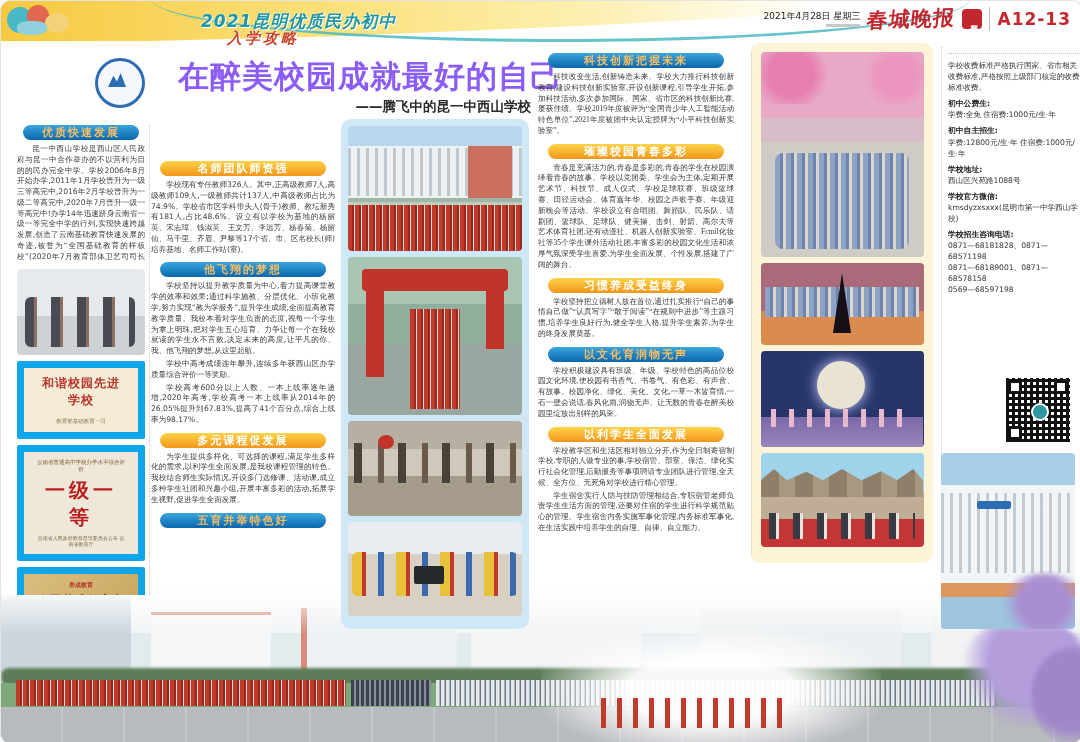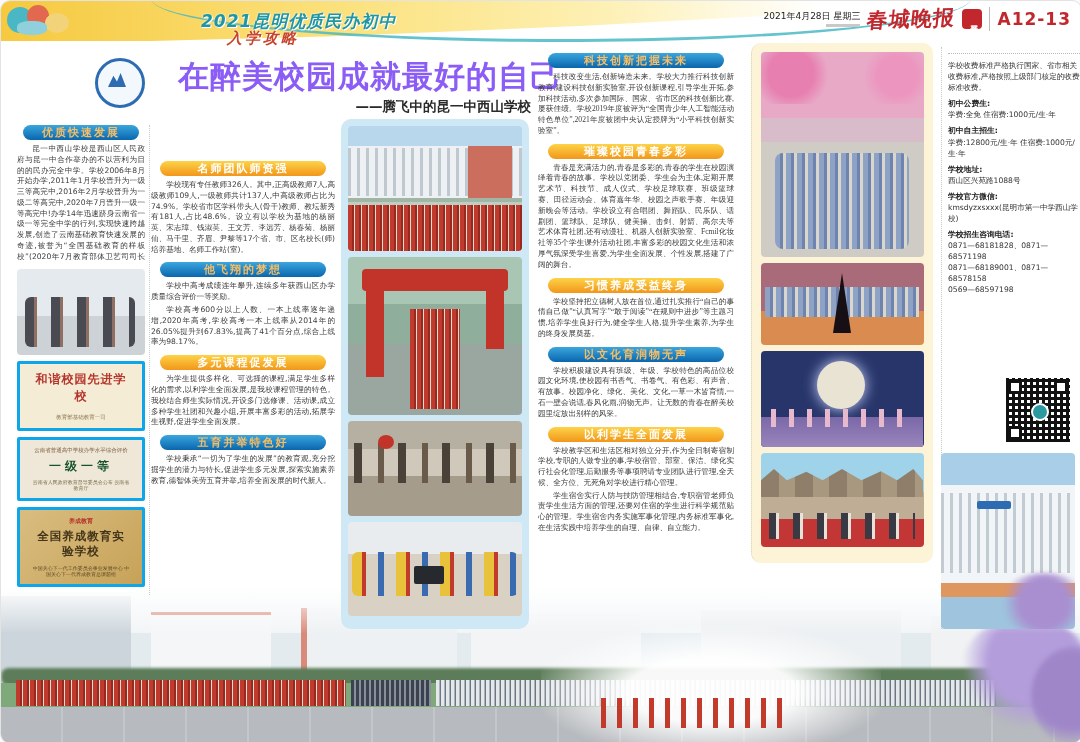--- a/index.html
+++ b/index.html
@@ -49,27 +49,27 @@
   .pill.orange{background:linear-gradient(180deg,#fdd348,#f2961a);color:#fff;}
   .para{margin:0 0 2px;text-indent:2em;font-size:7.6px;line-height:1.42;color:#3b3b3b;
         text-align:justify;}
   .sec{margin-bottom:7px;}
   #col1{left:16px;top:124px;width:128px;height:470px;border-right:1px dotted #c8c8c8;padding-right:4px;}
   #col2{left:150px;top:120px;width:184px;height:505px;margin-top:40px;}
   #col3{left:537px;top:52px;width:196px;height:560px;font-family:Liberation Serif, serif;}
   #col4{left:940px;top:46px;width:132px;height:582px;border-left:1px dotted #c8c8c8;padding-left:6px;}
 
   
-  .plaque{border:3px solid #0ea5e9;text-align:center;margin-top:6px;padding:7px 12px;border-radius:2px;}
+  .plaque{border:7px solid #0ea5e9;text-align:center;margin-top:6px;padding:7px 12px;border-radius:2px;}
   .pl-1{background:#f4ecd4;}
   .pl-1 .t{font-family:"DejaVu Serif",serif;font-size:12px;color:#b5342c;font-weight:bold;letter-spacing:1px;}
   .pl-1 .o{font-size:5.5px;color:#8c7a55;margin-top:9px;}
   .pl-2{background:#efe8d8;}
   .pl-2 .s{font-size:5.5px;color:#7a5c3f;}
-  .pl-2 .g{font-family:"DejaVu Serif",serif;font-size:12px;color:#14532d;font-weight:bold;letter-spacing:4px;margin:4px 0;}
+  .pl-2 .g{font-family:"DejaVu Serif",serif;font-size:20px;color:#b91c1c;font-weight:bold;letter-spacing:4px;margin:4px 0;}
   .pl-2 .o{font-size:5px;color:#7a6a4a;}
   .pl-3{background:linear-gradient(135deg,#d9bd80,#c7a258);border-color:#b headache;}
   .pl-3 .lg{font-size:6px;color:#b5342c;font-weight:bold;}
   .pl-3 .t{font-size:11.5px;color:#43351a;font-weight:bold;letter-spacing:1px;margin-top:3px;}
   .pl-3 .o{font-size:5px;color:#5d4c28;margin-top:6px;}
 
   
   .panel{position:absolute;border-radius:10px;}
   #bluepanel{left:340px;top:118px;width:188px;height:510px;background:#cfe8f6;padding:7px;box-sizing:border-box;}
   #creampanel{left:750px;top:42px;width:182px;height:520px;background:#fdf3d6;padding:9px;box-sizing:border-box;
@@ -208,30 +208,30 @@
     </div>
   </div>
 
   <div class="art-col z2" id="col2">
     <div class="sec">
       <div class="pill orange">名师团队师资强</div>
       <p class="para">学校现有专任教师326人。其中,正高级教师7人,高级教师109人,一级教师共计137人,中高级教师占比为74.9%。学校省市区学科带头人(骨干)教师、教坛新秀有181人,占比48.6%。设立有以学校为基地的杨丽英、宋志璋、钱淑英、王文芳、李远芳、杨春菊、杨丽仙、马千里、齐眉、尹黎等17个省、市、区名校长(师)培养基地、名师工作站(室)。</p>
     </div>
     <div class="sec">
       <div class="pill blue">他飞翔的梦想</div>
+      <p class="para">学校坚持以提升教学质量为中心,着力提高课堂教学的效率和效果;通过科学施教、分层优化、小班化教学,努力实现“教为学服务”,提升学生成绩,全面提高教育教学质量。我校本着对学生负责的态度,视每一个学生为掌上明珠,把对学生五心培育、力争让每一个在我校就读的学生永不言败,决定未来的高度,让平凡的你、我、他飞翔的梦想,从这里起航。</p>
       <p class="para">学校中高考成绩连年攀升,连续多年获西山区办学质量综合评价一等奖励。</p>
       <p class="para">学校高考600分以上人数、一本上线率逐年递增,2020年高考,学校高考一本上线率从2014年的26.05%提升到67.83%,提高了41个百分点,综合上线率为98.17%。</p>
     </div>
     <div class="sec">
       <div class="pill orange">多元课程促发展</div>
       <p class="para">为学生提供多样化、可选择的课程,满足学生多样化的需求,以利学生全面发展,是我校课程管理的特色。我校结合师生实际情况,开设多门选修课、活动课,成立多种学生社团和兴趣小组,开展丰富多彩的活动,拓展学生视野,促进学生全面发展。</p>
     </div>
     <div class="sec">
       <div class="pill blue">五育并举特色好</div>
-      <p class="para">学校秉承“一切为了学生的发展”的教育观,充分挖掘学生的潜力与特长,促进学生多元发展,探索实施素养教育,德智体美劳五育并举,培养全面发展的时代新人。</p>
     </div>
   </div>
 
   <div class="panel z2" id="bluepanel">
     <div class="ph ph1">
       <div class="layer win" style="left:0;top:22px;width:174px;height:48px;"></div>
       <div class="layer" style="right:10px;top:20px;width:44px;height:52px;background:#cc6e5e;"></div>
       <div class="layer crowd-red" style="left:0;bottom:0;width:174px;height:46px;"></div>
     </div>
     <div class="ph ph2">

